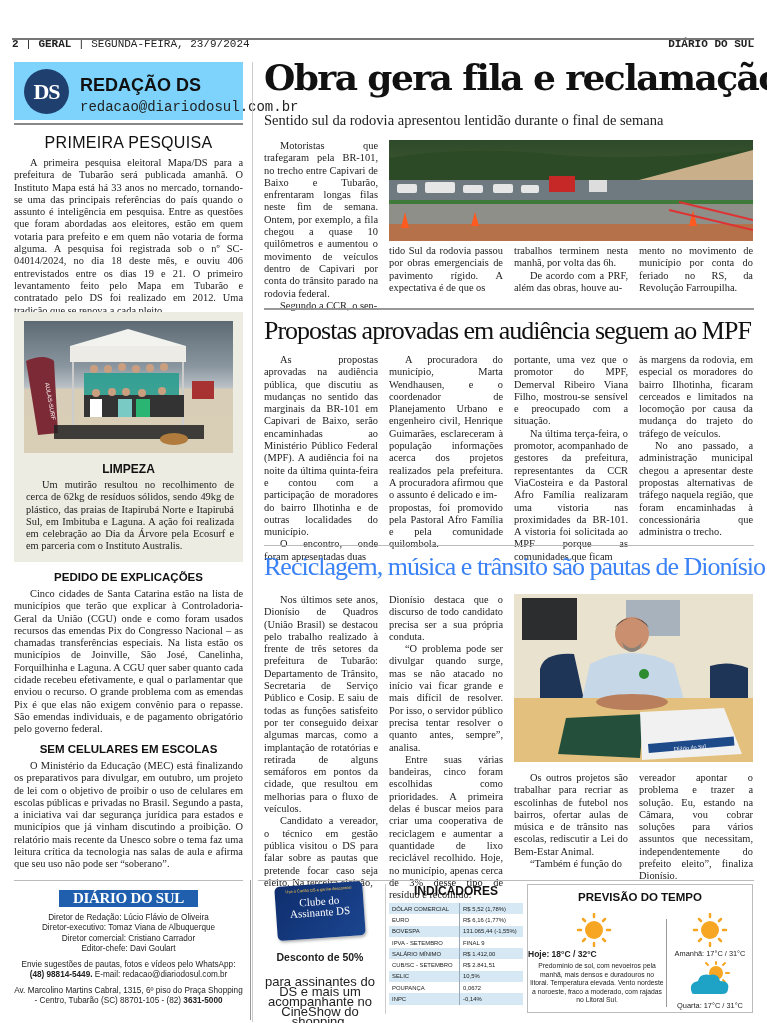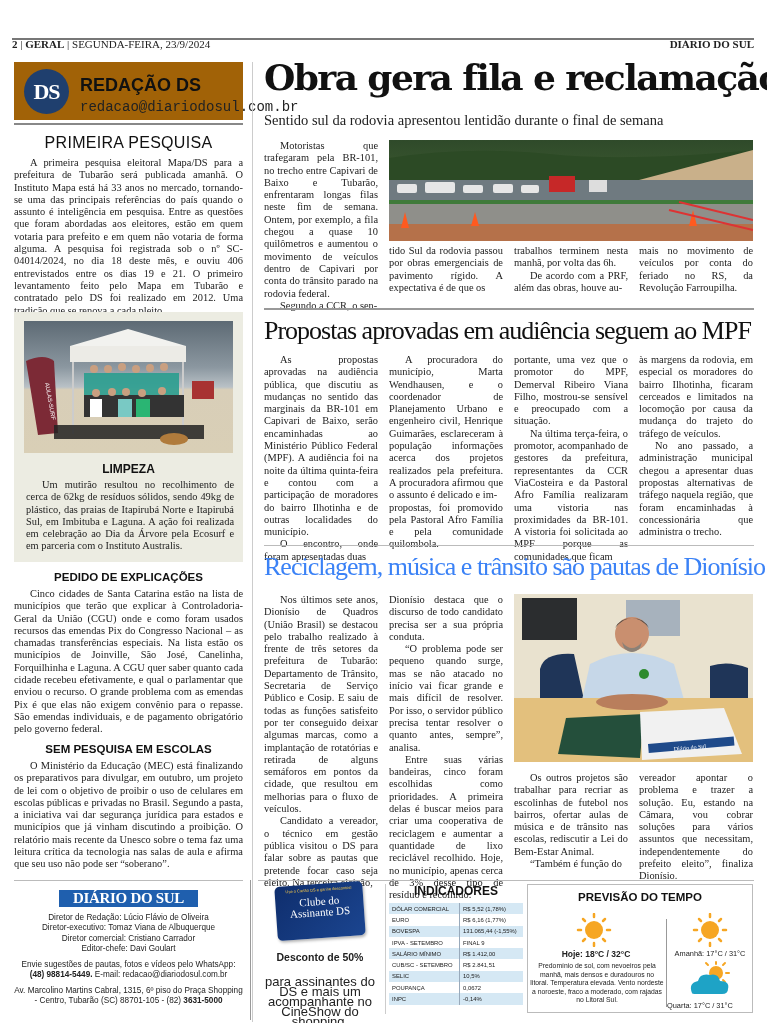--- a/index.html
+++ b/index.html
@@ -5,27 +5,27 @@
 *{box-sizing:border-box;margin:0;padding:0}
 html,body{width:767px;height:1023px;background:#fff;overflow:hidden}
 body{position:relative;font-family:"DejaVu Serif",serif;color:#222}
 .abs{position:absolute}
 .body-text{font-family:"Liberation Serif",serif;font-size:10.4px;line-height:12.3px;text-align:justify;color:#222}
 .body-text p{text-indent:16px}
 .rule{position:absolute;height:2px;background:#888}
 .thinrule{position:absolute;height:1px;background:#bbb}
 
 
-#topbar{left:12px;top:32px;width:742px;height:24px;font-family:Liberation Serif, serif;font-size:11px}
+#topbar{left:12px;top:32px;width:742px;height:24px;font-family:Liberation Mono, monospace;font-size:11px}
 #topbar .left{position:absolute;left:0;top:6px;color:#222}
 #topbar .right{position:absolute;right:0;top:6px;font-weight:bold}
 #toprule{left:12px;top:38px;width:742px;height:2px;background:#777}
 
 
-#redacao{left:14px;top:62px;width:229px;height:58px;background:#a16207}
+#redacao{left:14px;top:62px;width:229px;height:58px;background:#7dd3fc}
 #ds-logo{left:10px;top:7px;width:45px;height:45px;border-radius:50%;background:#1f3f6e;color:#fff;font-family:"Liberation Serif",serif;font-size:22px;font-weight:bold;display:flex;align-items:center;justify-content:center;letter-spacing:-1px}
 #redacao-title{left:66px;top:13px;font-family:"Liberation Sans",sans-serif;font-weight:bold;font-size:18px;color:#111}
 #redacao-email{left:66px;top:37px;font-family:Liberation Mono, monospace;font-size:14px;color:#222}
 .leftrule{left:14px;width:229px}
 .sec-title{position:absolute;left:14px;width:229px;text-align:center;font-family:"Liberation Sans",sans-serif;color:#111}
 #pesquisa-title{top:134px;font-size:16px;letter-spacing:.3px}
 #pesquisa-text{left:14px;top:157px;width:229px}
 #limpeza-box{left:14px;top:312px;width:229px;height:250px;background:#ecece2}
 #limpeza-photo{left:10px;top:9px;width:209px;height:132px;overflow:hidden;background:linear-gradient(#5d6a74 0%,#8b97a0 35%,#b9c1c6 50%,#d8ceb8 52%,#d9cfb6 100%)}
 #limpeza-title{top:462px;font-size:12px;font-weight:bold}
@@ -73,24 +73,24 @@
 #clube-phone{font-size:8.2px;margin-top:4px}
 #ind{left:389px;top:884px;width:134px;font-family:"Liberation Sans",sans-serif}
 #ind-title{text-align:center;font-weight:bold;font-size:12px;color:#111;margin-bottom:5px}
 #ind table{width:134px;border-collapse:collapse;font-size:5.9px;color:#222}
 #ind td{height:11.3px;padding:0 3px;white-space:nowrap}
 #ind td:first-child{border-right:1px solid #9ab}
 #ind tr.shade td{background:#d5e8f4}
 #tempo{left:527px;top:884px;width:226px;height:129px;border:1px solid #bbb;font-family:"Liberation Sans",sans-serif;color:#222}
 #tempo-title{position:absolute;left:0;top:6px;width:100%;text-align:center;font-weight:bold;font-size:11.5px;color:#111}
 #tempo-vdiv{position:absolute;left:138px;top:34px;width:1px;height:88px;background:#999}
-#hoje{position:absolute;left:0;top:64px;width:136px;text-align:center;font-size:8.5px;font-weight:bold}
+#hoje{position:absolute;left:0;top:64px;width:136px;font-size:8.5px;font-weight:bold}
 #tempo-desc{position:absolute;left:2px;top:77px;width:134px;text-align:center;font-size:6.8px;line-height:8.6px}
 #amanha{position:absolute;left:139px;top:64px;width:86px;text-align:center;font-size:7.4px}
-#quarta{position:absolute;left:139px;top:116px;width:86px;text-align:left;font-size:7.4px}
+#quarta{position:absolute;left:139px;top:116px;width:86px;text-align:center;font-size:7.4px}
 </style>
 </head>
 <body>
 
 <div id="topbar" class="abs">
   <div class="left">
     <b>2</b> | <b>GERAL</b> | <span>SEGUNDA-FEIRA, 23/9/2024</span>
   </div>
   <div class="right">DIÁRIO DO SUL</div>
 </div>
@@ -144,21 +144,21 @@
 <div id="limpeza-title" class="sec-title">LIMPEZA</div>
 <div id="limpeza-text" class="abs body-text">
     <p>Um mutirão resultou no recolhimento de cerca de 62kg de resíduos sólidos, sendo 49kg de plástico, das praias de Itapirubá Norte e Itapirubá Sul, em Imbituba e Laguna. A ação foi realizada em celebração ao Dia da Árvore pela Ecosurf e em parceria com o Instituto Australis.</p>
   </div>
 
 <div id="pedido-title" class="sec-title">PEDIDO DE EXPLICAÇÕES</div>
 <div id="pedido-text" class="abs body-text">
     <p>Cinco cidades de Santa Catarina estão na lista de municípios que terão que explicar à Controladoria-Geral da União (CGU) onde e como foram usados recursos das emendas Pix do Congresso Nacional – as chamadas transferências especiais. Na lista estão os municípios de Joinville, São José, Canelinha, Forquilhinha e Laguna. A CGU quer saber quanto cada cidade recebeu efetivamente, e qual o parlamentar que enviou o recurso. O grande problema com as emendas Pix é que elas não exigem convênio para o repasse. São emendas individuais, e de pagamento obrigatório pelo governo federal.</p>
   </div>
 
-<div id="celulares-title" class="sec-title">SEM PESQUISA EM ESCOLAS</div>
+<div id="celulares-title" class="sec-title">SEM CELULARES EM ESCOLAS</div>
 <div id="celulares-text" class="abs body-text">
     <p>O Ministério da Educação (MEC) está finalizando os preparativos para divulgar, em outubro, um projeto de lei com o objetivo de proibir o uso de celulares em escolas públicas e privadas no Brasil. Segundo a pasta, a iniciativa vai dar segurança jurídica para estados e municípios que já vinham discutindo a proibição. O relatório mais recente da Unesco sobre o tema faz uma leitura crítica da tecnologia nas salas de aula e afirma que seu uso não pode ser “soberano”.</p>
   </div>
 <div class="thinrule" style="left:14px;top:880px;width:229px"></div>
 
 <div id="vdiv" class="abs"></div>
 
 <div id="h1" class="abs">Obra gera fila e reclamação</div>
 <div id="sub1" class="abs">Sentido sul da rodovia apresentou lentidão durante o final de semana</div>
 
@@ -195,51 +195,51 @@
   </svg>
 </div>
 <div id="a1c2" class="col body-text">
   <p style="text-indent:0">tido Sul da rodovia passou por obras emergenciais de pavimento rígido. A expectativa é de que os</p>
 </div>
 <div id="a1c3" class="col body-text">
   <p style="text-indent:0">trabalhos terminem nesta manhã, por volta das 6h.</p>
   <p>De acordo com a PRF, além das obras, houve au-</p>
 </div>
 <div id="a1c4" class="col body-text">
-  <p style="text-indent:0">mais no movimento de veículos por conta do feriado no RS, da Revolução Farroupilha.</p>
+  <p style="text-indent:0">mento no movimento de município por conta do feriado no RS, da Revolução Farroupilha.</p>
 </div>
 <div class="rule" style="left:264px;top:308px;width:490px;height:2px;background:#999"></div>
 
 <div id="h2" class="abs">Propostas aprovadas em audiência seguem ao MPF</div>
 <div id="a2c1" class="col body-text">
   <p>As propostas aprovadas na audiência pública, que discutiu as mudanças no sentido das marginais da BR-101 em Capivari de Baixo, serão encaminhadas ao Ministério Público Federal (MPF). A audiência foi na noite da última quinta-feira e contou com a participação de moradores do bairro Ilhotinha e de outras localidades do município.</p>
   <p>O encontro, onde foram apresentadas duas</p>
 </div>
 <div id="a2c2" class="col body-text">
   <p>A procuradora do município, Marta Wendhausen, e o coordenador de Planejamento Urbano e engenheiro civil, Henrique Guimarães, esclareceram à população informações acerca dos projetos realizados pela prefeitura. A procuradora afirmou que o assunto é delicado e im-</p>
   <p style="text-indent:0">propostas, foi promovido pela Pastoral Afro Família e pela comunidade quilombola.</p>
 </div>
 <div id="a2c3" class="col body-text">
   <p style="text-indent:0">portante, uma vez que o promotor do MPF, Demerval Ribeiro Viana Filho, mostrou-se sensível e preocupado com a situação.</p>
   <p>Na última terça-feira, o promotor, acompanhado de gestores da prefeitura, representantes da CCR ViaCosteira e da Pastoral Afro Família realizaram uma vistoria nas proximidades da BR-101. A vistoria foi solicitada ao MPF porque as comunidades que ficam</p>
 </div>
 <div id="a2c4" class="col body-text">
   <p style="text-indent:0">às margens da rodovia, em especial os moradores do bairro Ilhotinha, ficaram cerceados e limitados na locomoção por causa da mudança do trajeto do tráfego de veículos.</p>
-  <p>No ano passado, a administração municipal chegou a apresentar duas propostas alternativas de tráfego naquela região, que foram encaminhadas à concessionária que administra o trecho.</p>
+  <p>No ano passado, a administração municipal chegou a apresentar deste propostas alternativas de tráfego naquela região, que foram encaminhadas à concessionária que administra o trecho.</p>
 </div>
 <div class="rule" style="left:264px;top:545px;width:490px;height:1px;background:#bbb"></div>
 
 <div id="h3" class="abs">Reciclagem, música e trânsito são pautas de Dionísio</div>
 <div id="a3c1" class="col body-text">
   <p>Nos últimos sete anos, Dionísio de Quadros (União Brasil) se destacou pelo trabalho realizado à frente de três setores da prefeitura de Tubarão: Departamento de Trânsito, Secretaria de Serviço Público e Cosip. E saiu de todas as funções satisfeito por ter conseguido deixar algumas marcas, como a implantação de rotatórias e retirada de alguns semáforos em pontos da cidade, que resultou em melhorias para o fluxo de veículos.</p>
   <p>Candidato a vereador, o técnico em gestão pública visitou o DS para falar sobre as pautas que pretende focar caso seja eleito. Na terceira eleição,</p>
 </div>
 <div id="a3c2" class="col body-text">
   <p style="text-indent:0">Dionísio destaca que o discurso de todo candidato precisa ser a sua própria conduta.</p>
-  <p>“O problema pode ser pequeno quando surge, mas se não atacado no início vai ficar grande e mais difícil de resolver. Por isso, o servidor público precisa tentar resolver o quanto antes, sempre”, analisa.</p>
+  <p>“O problema pode ser divulgar quando surge, mas se não atacado no início vai ficar grande e mais difícil de resolver. Por isso, o servidor público precisa tentar resolver o quanto antes, sempre”, analisa.</p>
   <p>Entre suas várias bandeiras, cinco foram escolhidas como prioridades. A primeira delas é buscar meios para criar uma cooperativa de reciclagem e aumentar a quantidade de lixo reciclável recolhido. Hoje, no município, apenas cerca de 3% desse tipo de resíduo é recolhido.</p>
 </div>
 <div id="dionisio-photo" class="abs">
   <svg width="239" height="168" viewBox="0 0 239 168">
     <rect x="0" y="0" width="239" height="110" fill="#e9e2cf"></rect>
     <rect x="8" y="4" width="55" height="42" fill="#2b2d2f"></rect>
     <rect x="112" y="6" width="54" height="36" fill="#a7b2bd"></rect>
     <path d="M26,75 Q30,58 60,60 L70,106 L26,106 Z" fill="#1f3558"></path>
     <path d="M196,72 Q214,66 234,74 L234,104 L196,104 Z" fill="#1f3558"></path>
     <path d="M76,70 Q118,48 160,70 L170,106 L68,106 Z" fill="#c6d7e8"></path>

